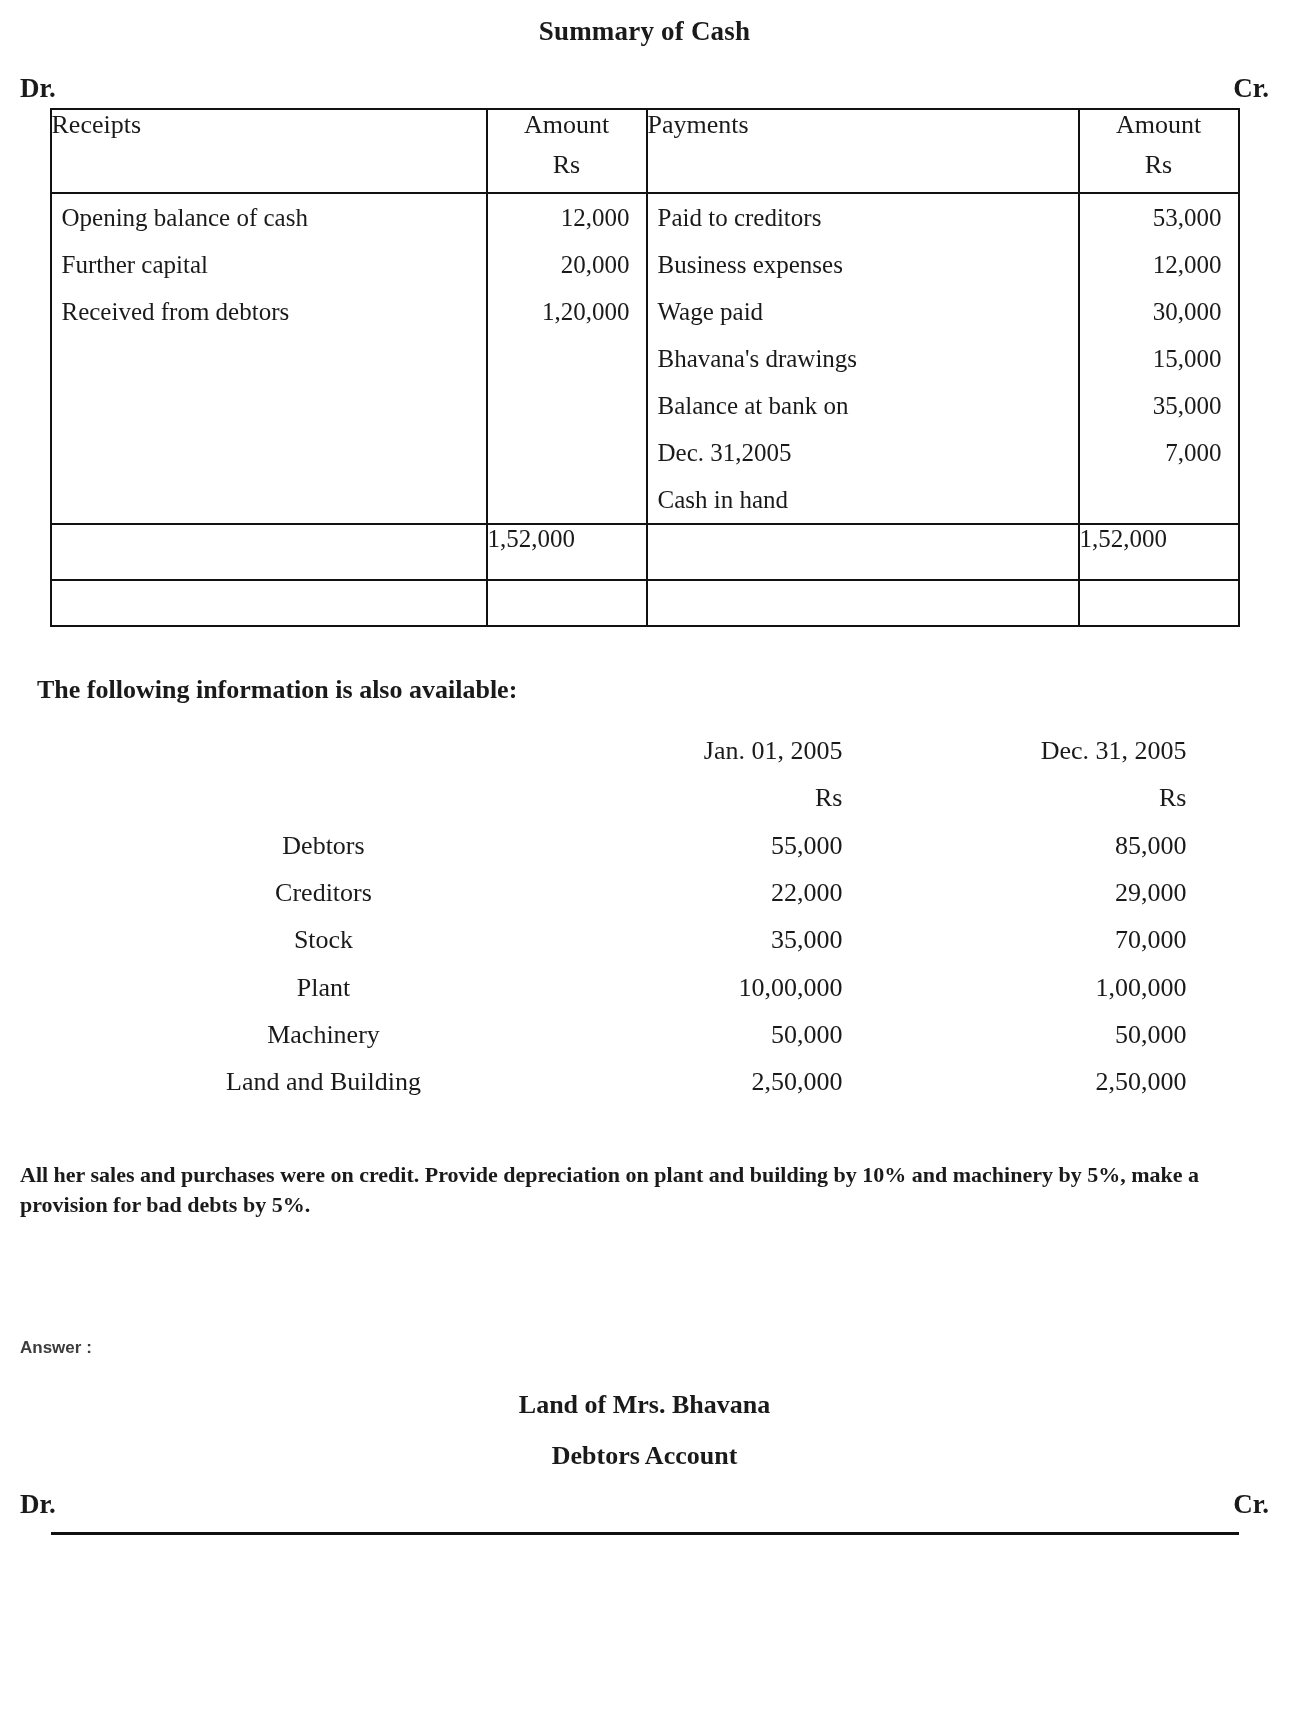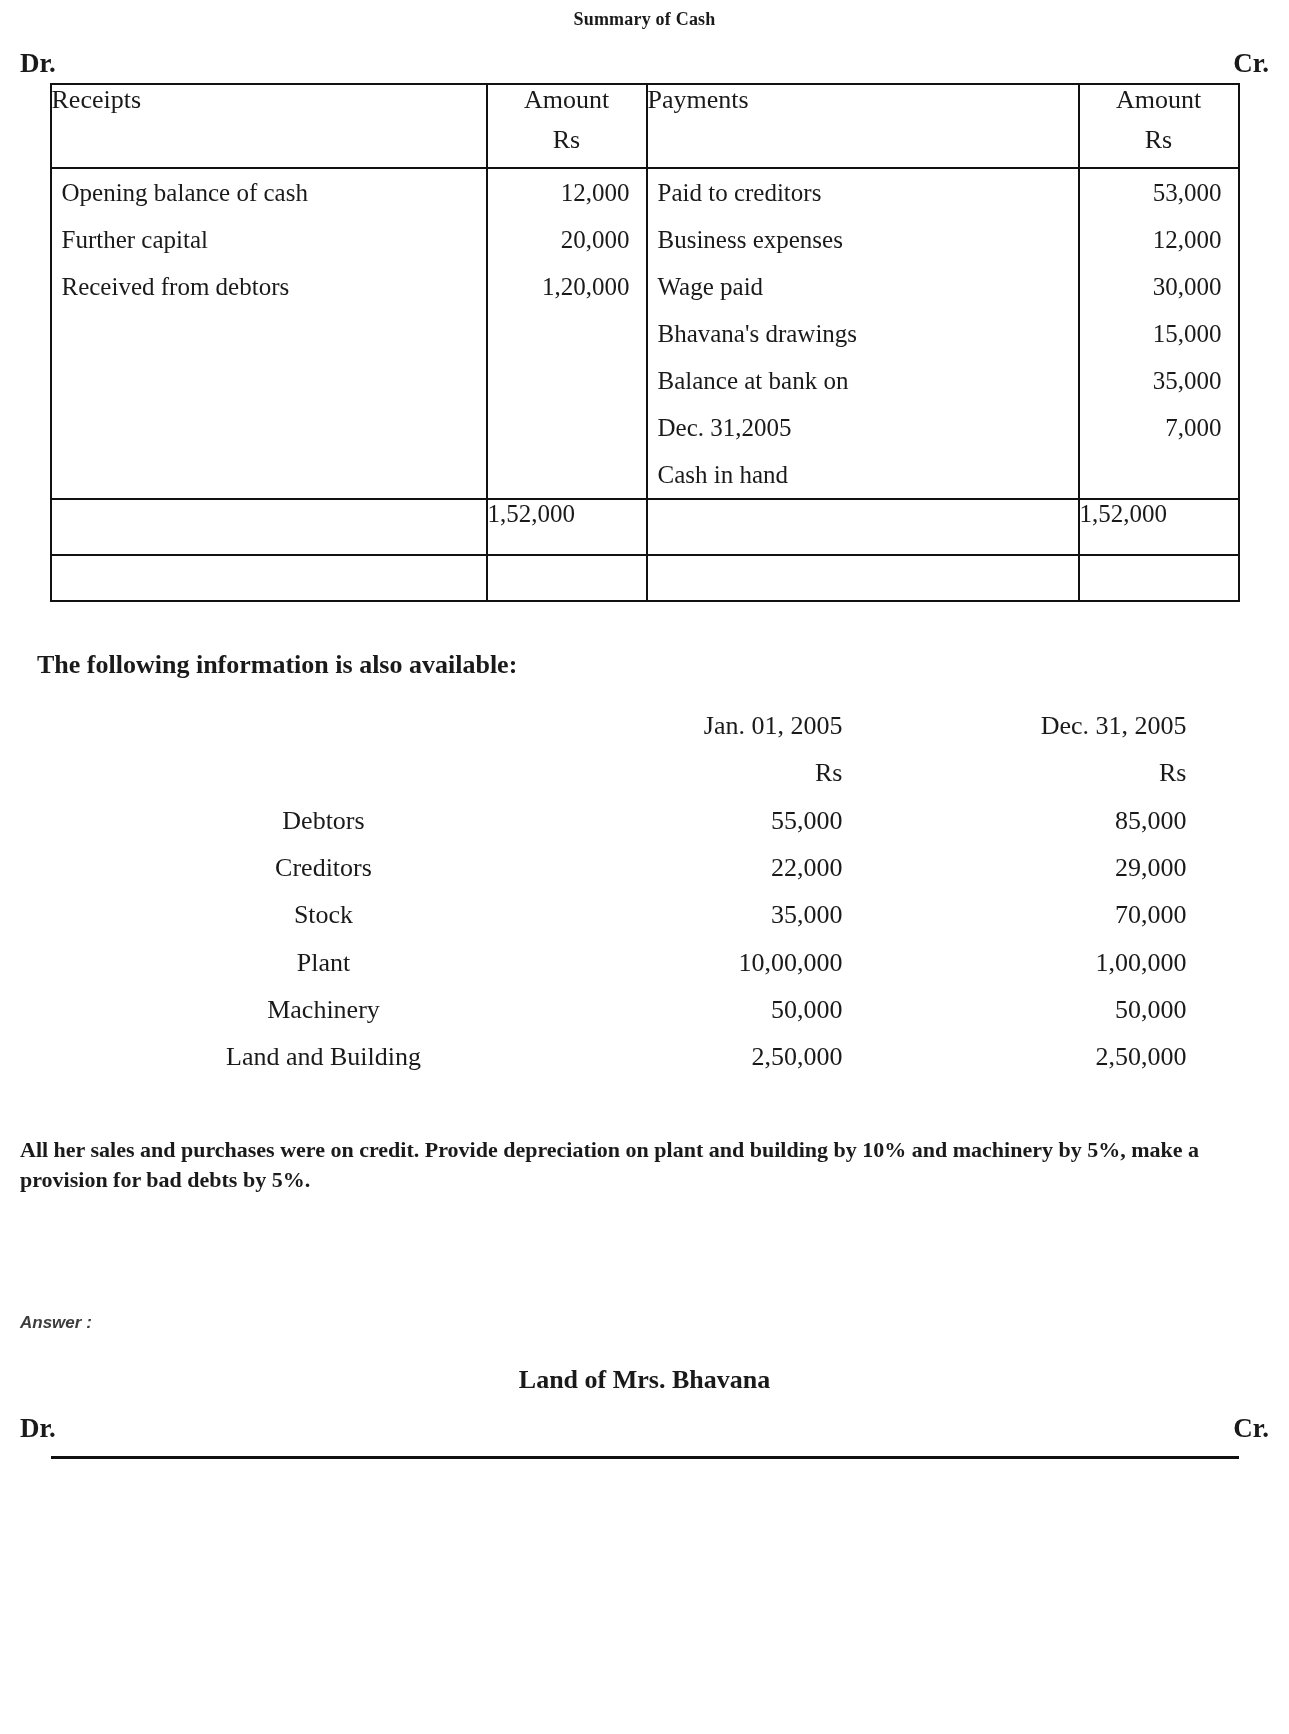--- a/index.html
+++ b/index.html
@@ -21,23 +21,23 @@
     width: 1289px;
     height: 1734px;
     box-sizing: border-box;
     padding: 0 12px;
   }
 
   
   .doc-title {
     text-align: center;
     font-weight: bold;
-    font-size: 18px;
+    font-size: 27px;
     letter-spacing: .2px;
-    margin: 8px;
+    margin: 16px;
     padding-top: 2px;
     line-height: 1.0;
   }
 
   
   .drcr-row {
     display: flex;
     justify-content: space-between;
     align-items: flex-end;
     font-weight: bold;
@@ -137,21 +137,20 @@
     text-align: left;
   }
 
   
   .answer-label {
     font-family: "Liberation Sans", "DejaVu Sans", sans-serif;
     font-weight: bold;
     font-size: 17px;
     margin: 118px 0 0 8px;
     color: #3d3d3d;
-    font-style: italic;
   }
   .books-title {
     text-align: center;
     font-weight: bold;
     font-size: 26px;
     margin-top: 34px;
     line-height: 1.0;
   }
   .account-title {
     text-align: center;
@@ -299,20 +298,21 @@
         <td class="c-v1">2,50,000</td>
         <td class="c-v2">2,50,000</td>
       </tr>
     </tbody>
   </table>
 
   <div class="note">All her sales and purchases were on credit. Provide depreciation on plant and building by 10% and machinery by 5%, make a provision for bad debts by 5%.</div>
 
   <div class="answer-label">Answer :</div>
   <div class="books-title">Land of Mrs. Bhavana</div>
+  <div class="account-title">Debtors Account</div>
 
   <div class="drcr-row bottom">
     <span>Dr.</span>
     <span>Cr.</span>
   </div>
 
   <div class="bottom-rule"></div>
 
 </div>
 

